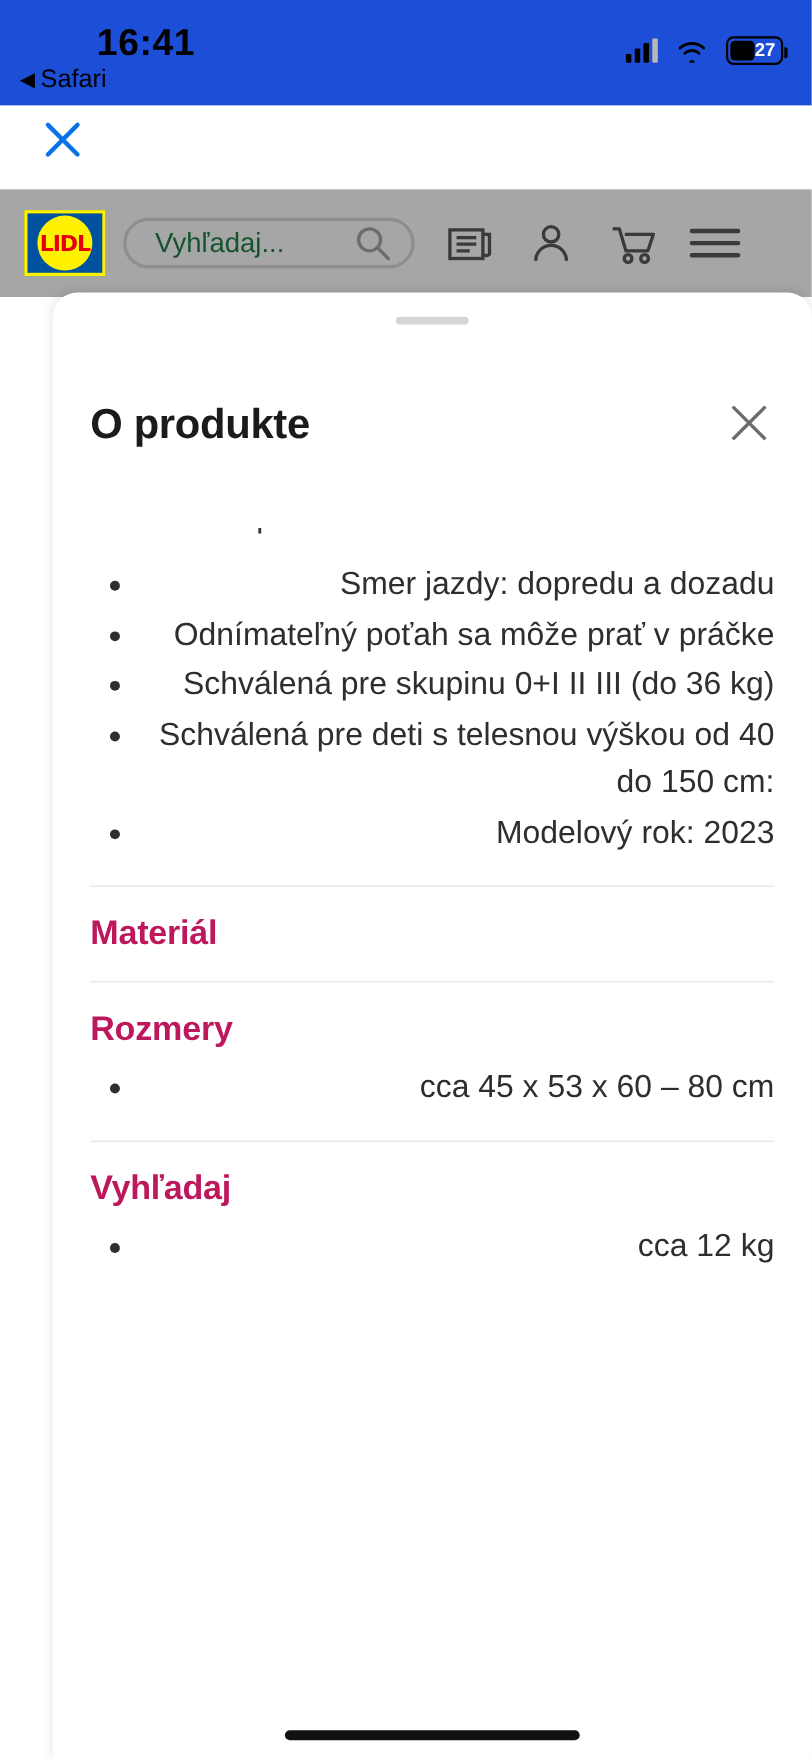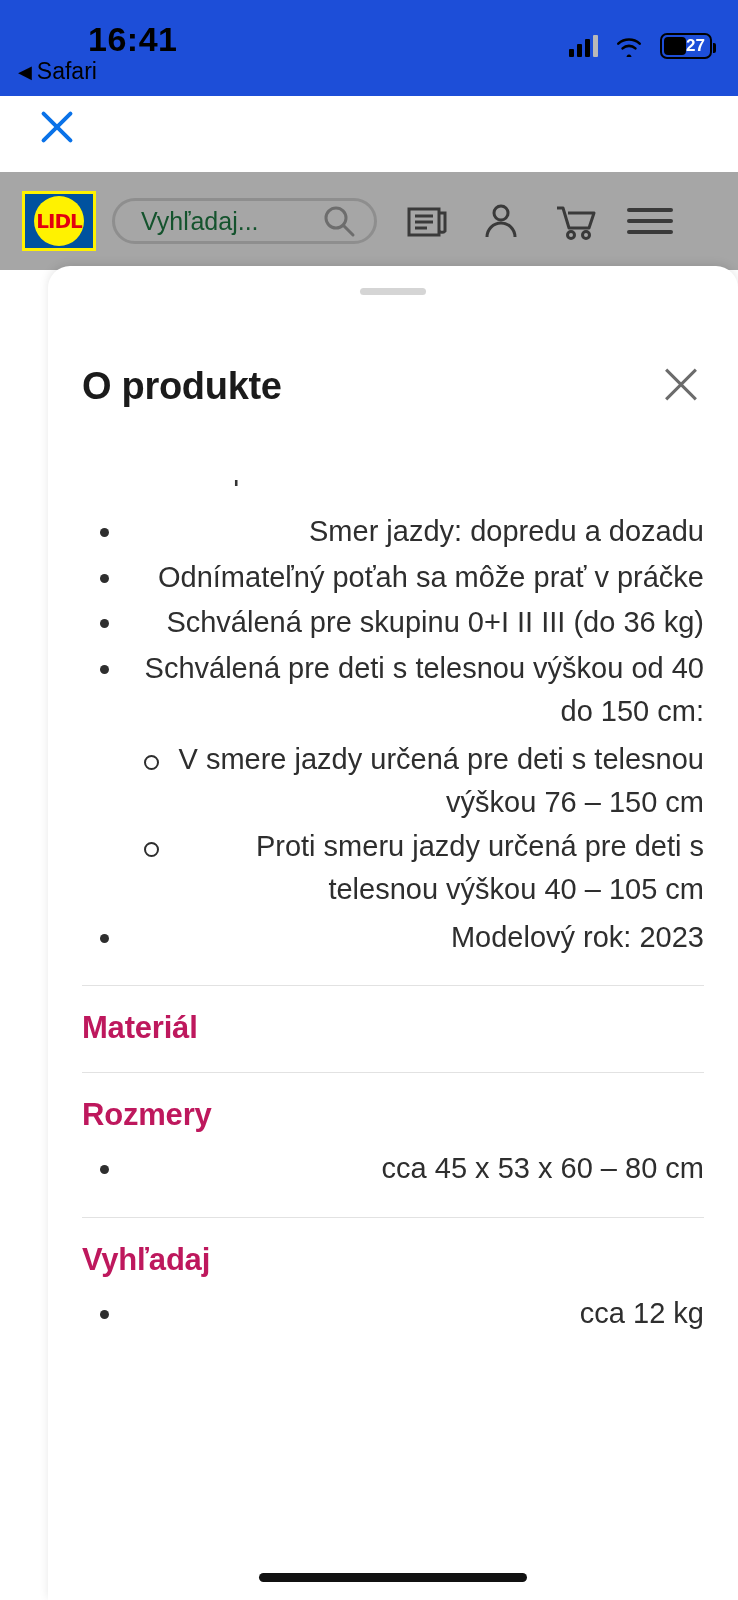--- a/index.html
+++ b/index.html
@@ -414,28 +414,20 @@
         <span>Smer jazdy: dopredu a dozadu</span>
       </li>
       <li>
         <span>Odnímateľný poťah sa môže prať v práčke</span>
       </li>
       <li>
         <span>Schválená pre skupinu 0+I II III (do 36 kg)</span>
       </li>
       <li>
         <span>Schválená pre deti s telesnou výškou od 40 do 150 cm:</span>
-        <ul class="sub">
-          <li>
-            <span>V smere jazdy určená pre deti s telesnou výškou 76 – 150 cm</span>
-          </li>
-          <li>
-            <span>Proti smeru jazdy určená pre deti s telesnou výškou 40 – 105 cm</span>
-          </li>
-        </ul>
       </li>
       <li>
         <span>Modelový rok: 2023</span>
       </li>
     </ul>
 
     <hr class="sep">
     <h3 class="secttitle">Materiál</h3>
 
     <hr class="sep">

